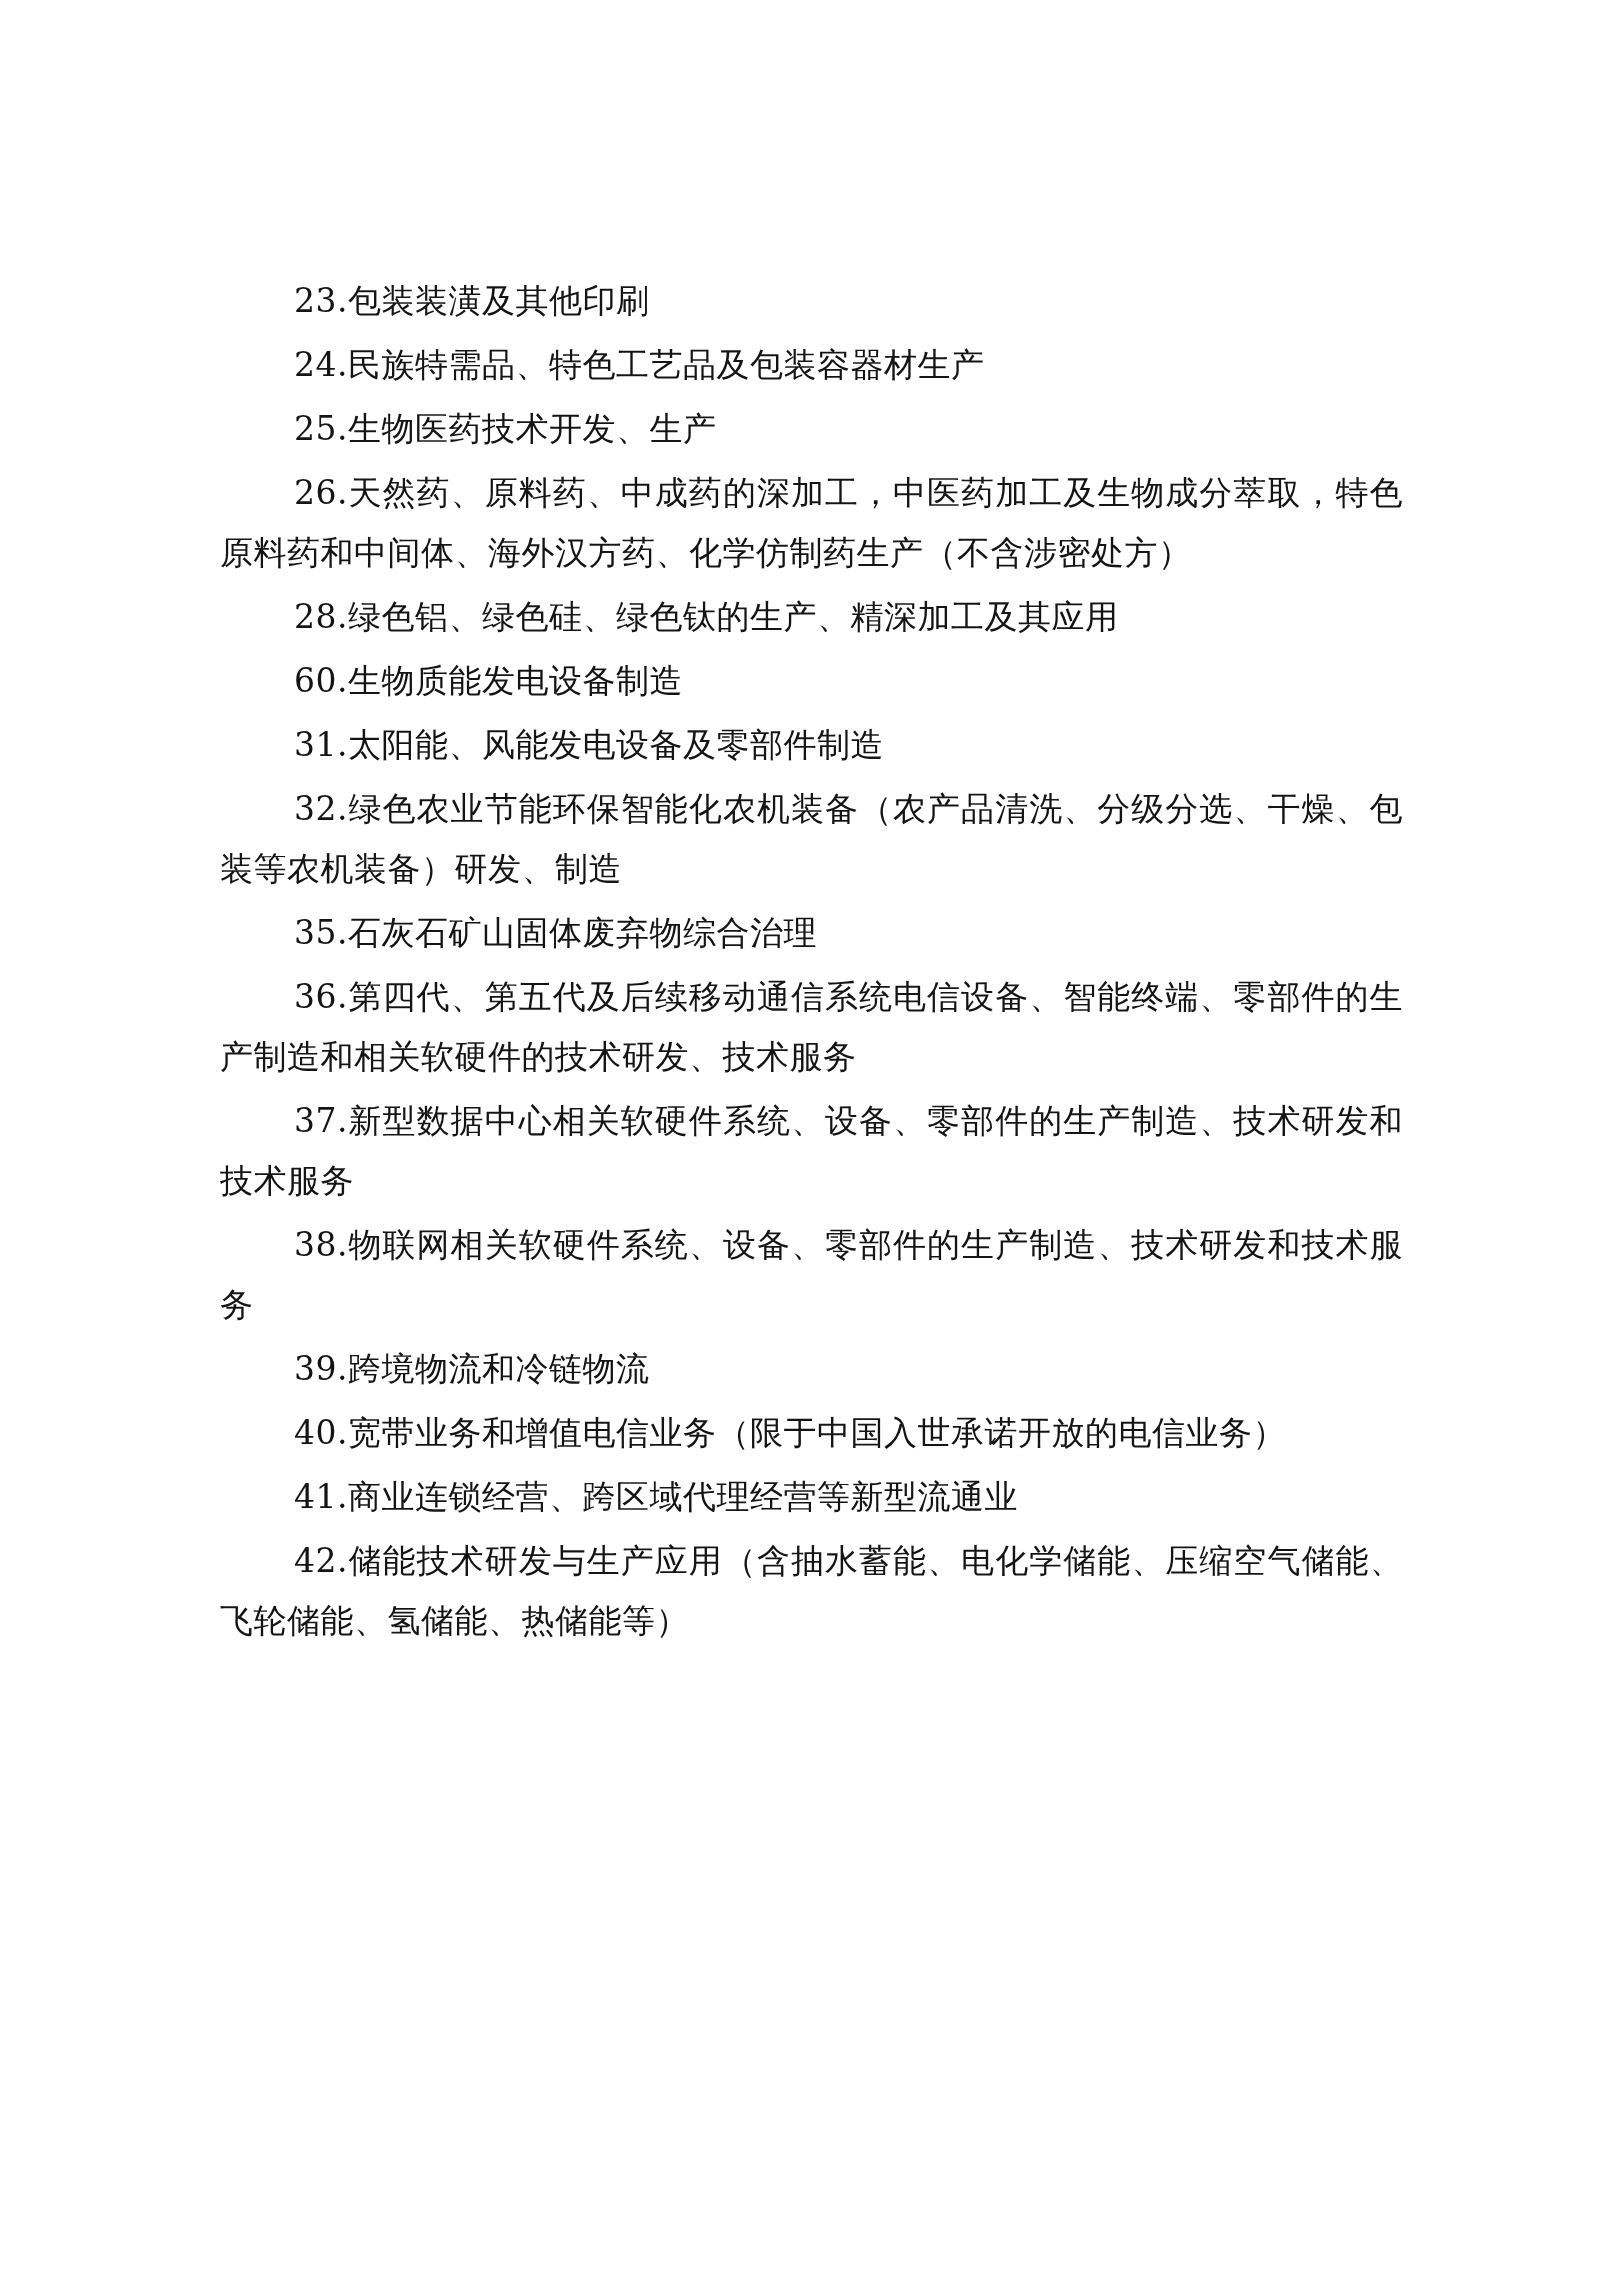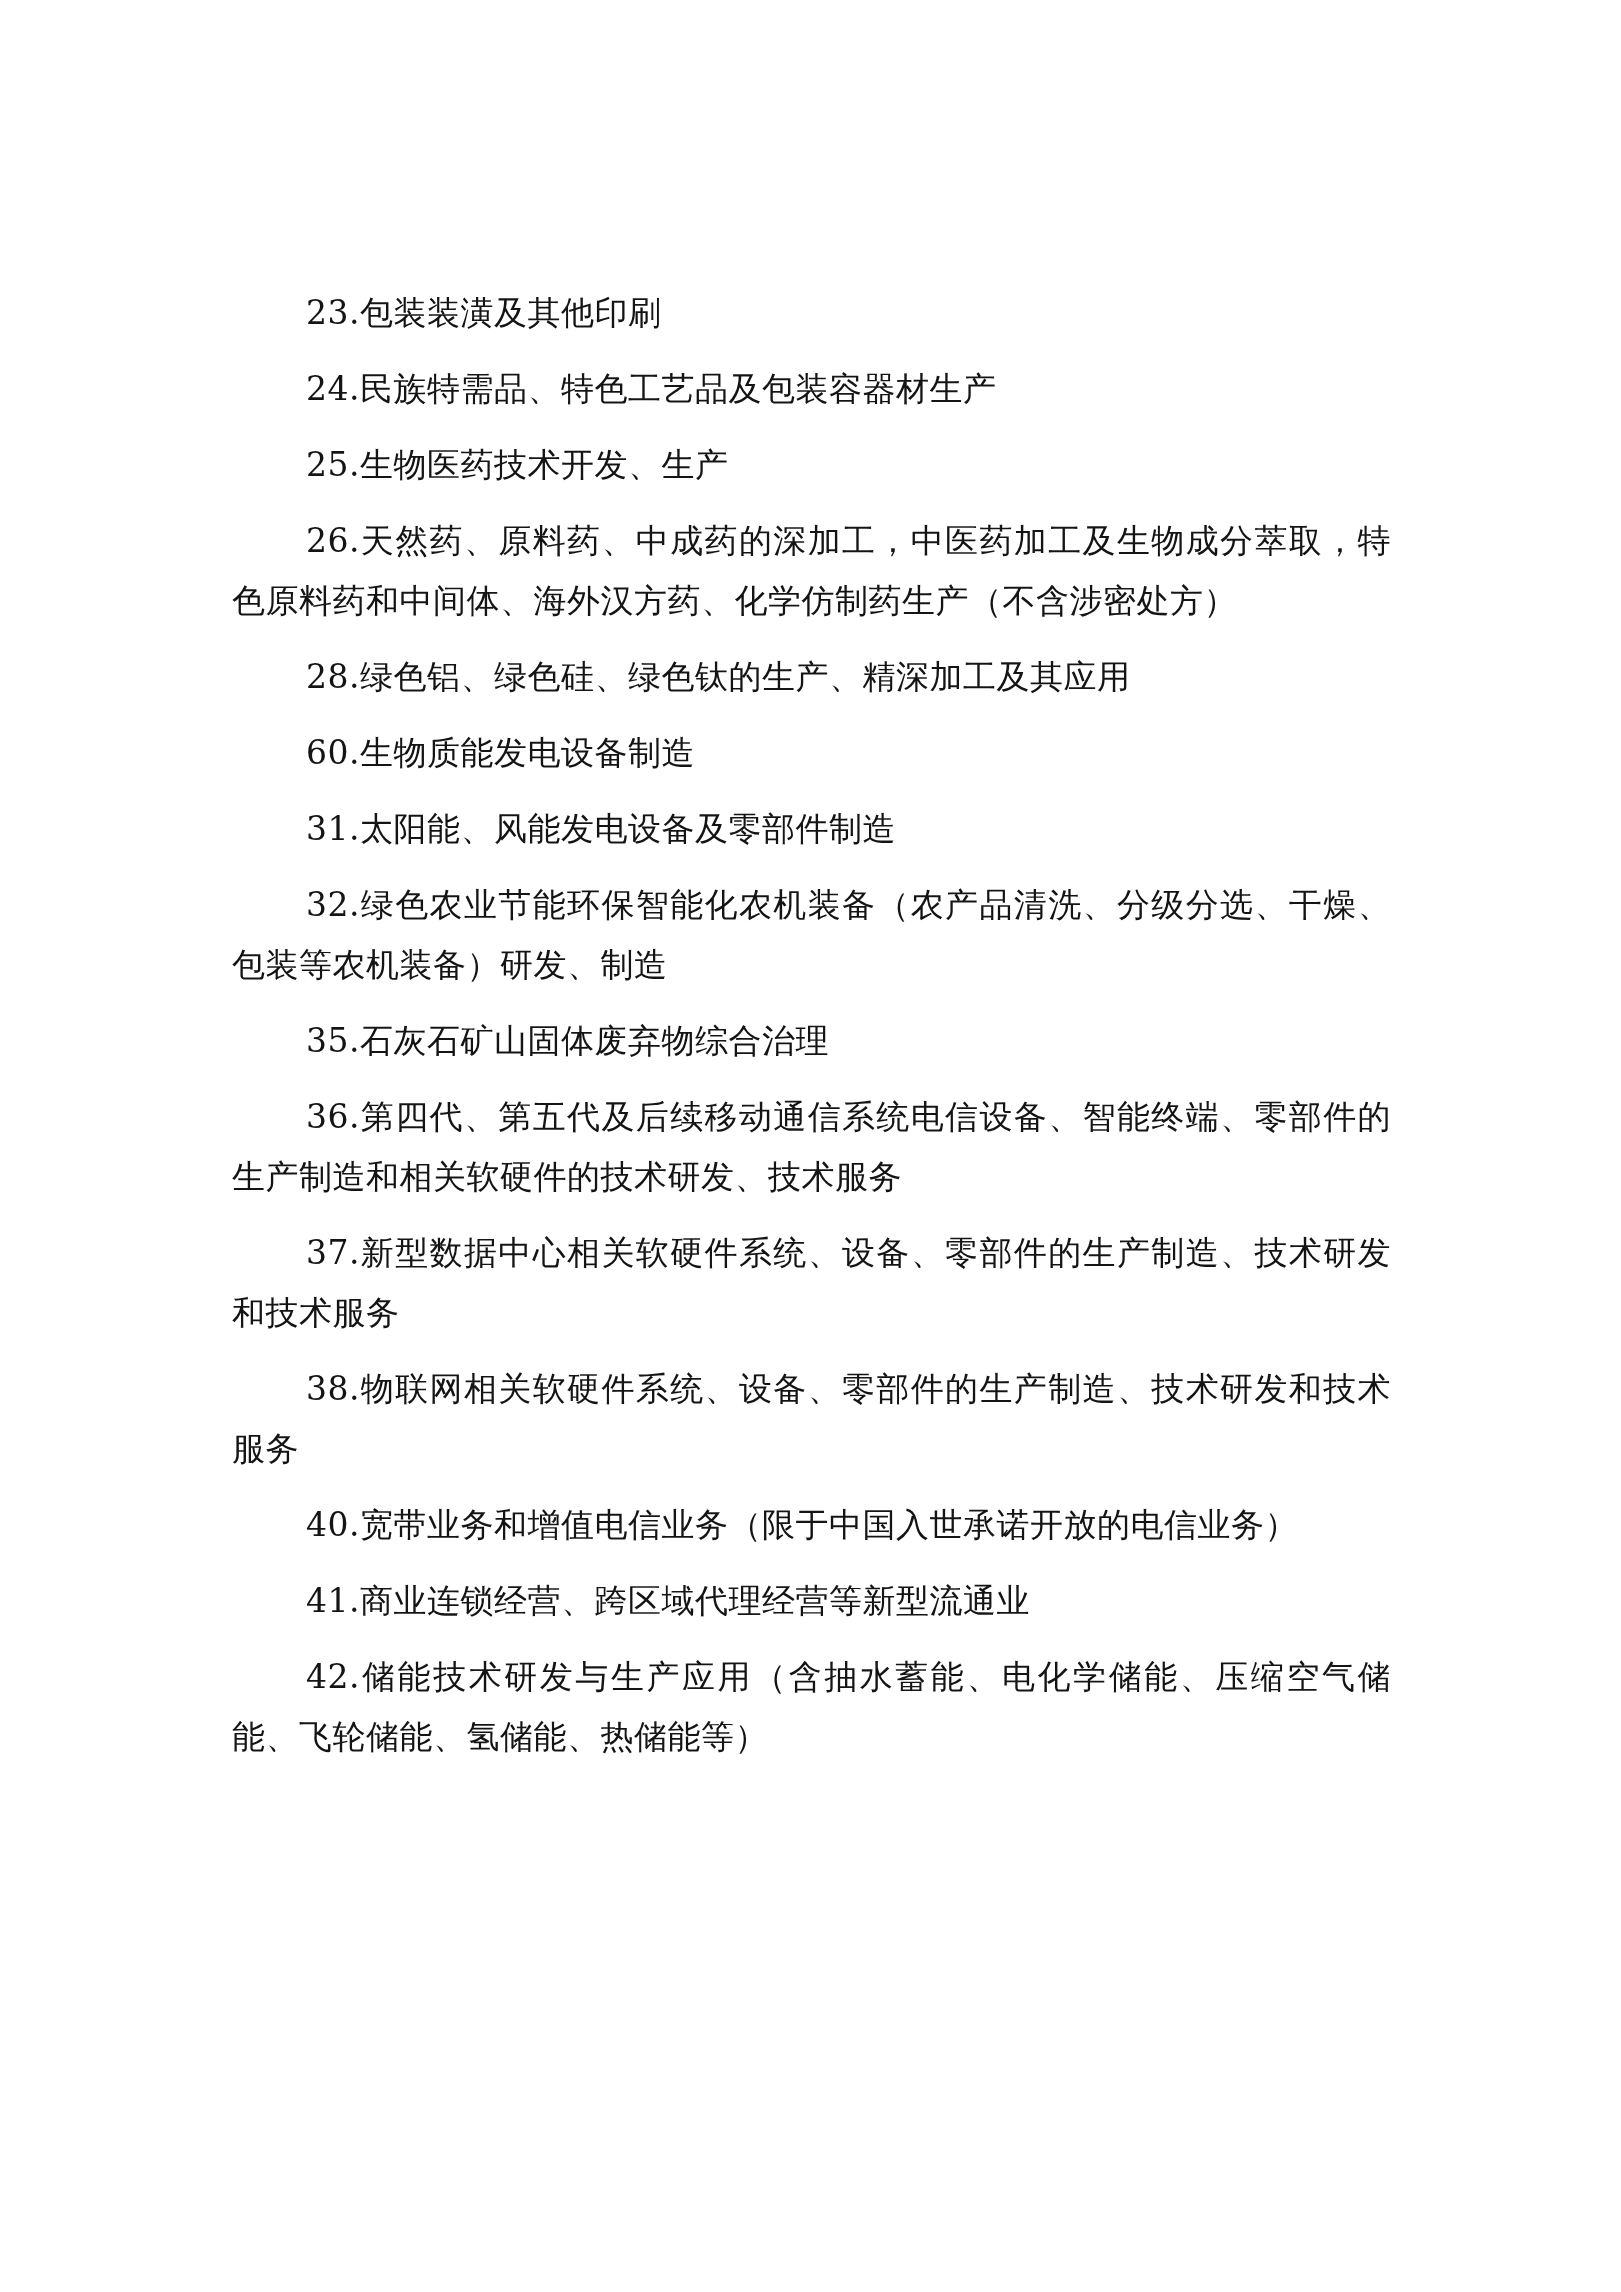--- a/index.html
+++ b/index.html
@@ -10,21 +10,21 @@
   .page {
     position: relative;
     width: 1621px;
     height: 2293px;
     box-sizing: border-box;
     background: #ffffff;
     padding: 267px 214px 0 216px;
     overflow: hidden;
   }
   .doc-body p.item {
-    margin: 16px;
+    margin: 4px;
     padding: 0;
     font-family: "DejaVu Serif", "Liberation Serif", serif;
     font-size: 33px;
     line-height: 60px;
     color: #141414;
     text-align: justify;
     text-indent: 74px;
     letter-spacing: 0.5px;
     word-break: break-all;
   }
@@ -42,18 +42,19 @@
     <p class="item"><span>25.</span><span>生物医药技术开发、生产</span></p>
     <p class="item"><span>26.</span><span>天然药、原料药、中成药的深加工，中医药加工及生物成分萃取，特色原料药和中间体、海外汉方药、化学仿制药生产（不含涉密处方）</span></p>
     <p class="item"><span>28.</span><span>绿色铝、绿色硅、绿色钛的生产、精深加工及其应用</span></p>
     <p class="item"><span>60.</span><span>生物质能发电设备制造</span></p>
     <p class="item"><span>31.</span><span>太阳能、风能发电设备及零部件制造</span></p>
     <p class="item"><span>32.</span><span>绿色农业节能环保智能化农机装备（农产品清洗、分级分选、干燥、包装等农机装备）研发、制造</span></p>
     <p class="item"><span>35.</span><span>石灰石矿山固体废弃物综合治理</span></p>
     <p class="item"><span>36.</span><span>第四代、第五代及后续移动通信系统电信设备、智能终端、零部件的生产制造和相关软硬件的技术研发、技术服务</span></p>
     <p class="item"><span>37.</span><span>新型数据中心相关软硬件系统、设备、零部件的生产制造、技术研发和技术服务</span></p>
     <p class="item"><span>38.</span><span>物联网相关软硬件系统、设备、零部件的生产制造、技术研发和技术服务</span></p>
+    <p class="item"><span>39.</span><span>跨境物流和冷链物流</span></p>
     <p class="item"><span>40.</span><span>宽带业务和增值电信业务（限于中国入世承诺开放的电信业务）</span></p>
     <p class="item"><span>41.</span><span>商业连锁经营、跨区域代理经营等新型流通业</span></p>
     <p class="item"><span>42.</span><span>储能技术研发与生产应用（含抽水蓄能、电化学储能、压缩空气储能、飞轮储能、氢储能、热储能等）</span></p>
   </div>
 </div>
 
 
 </body></html>

